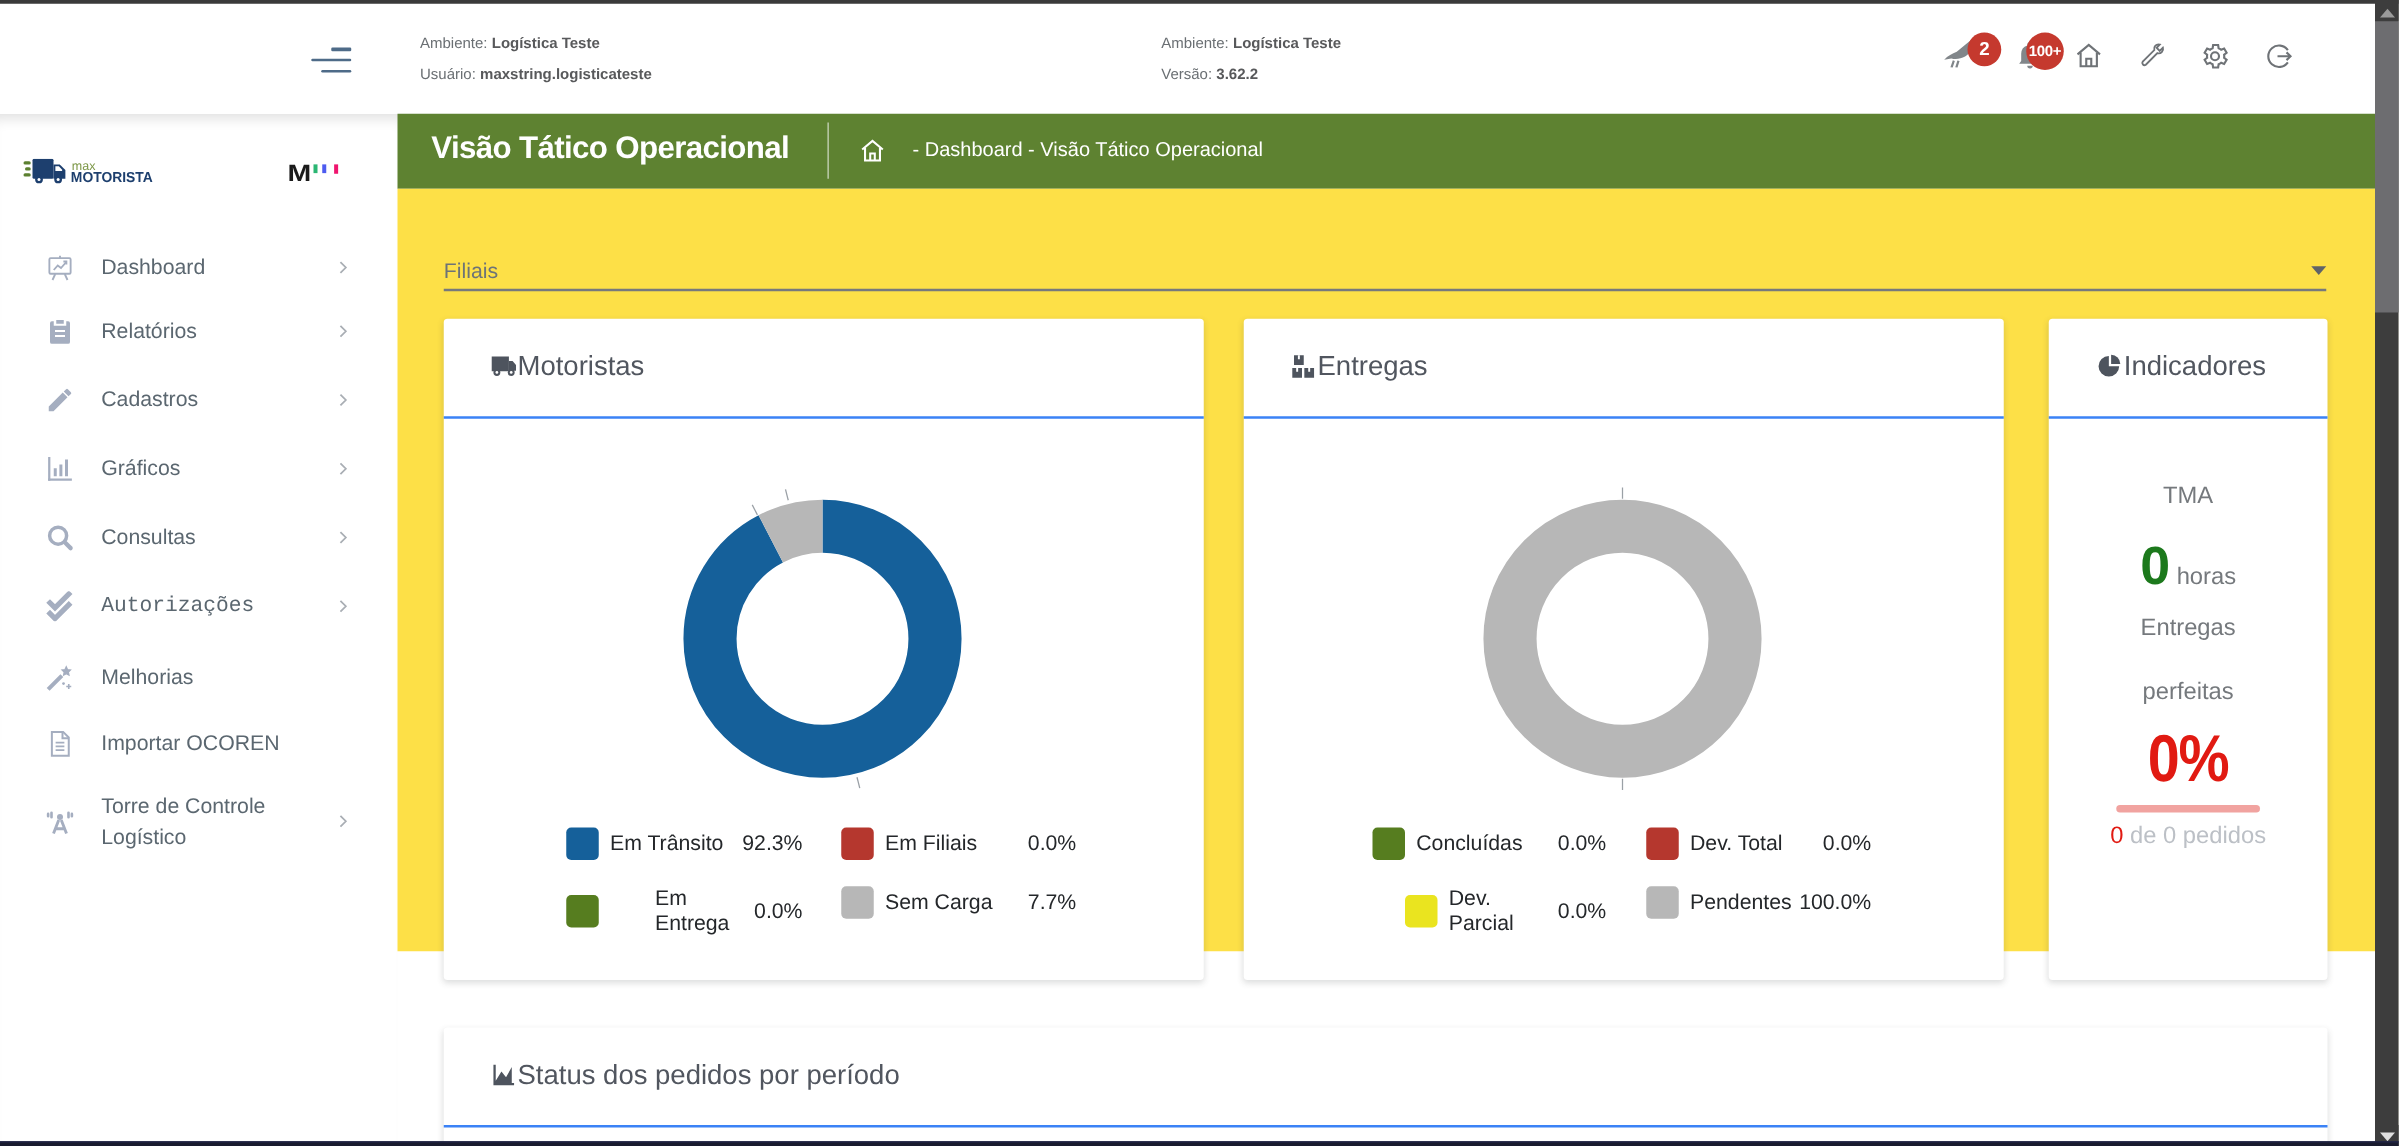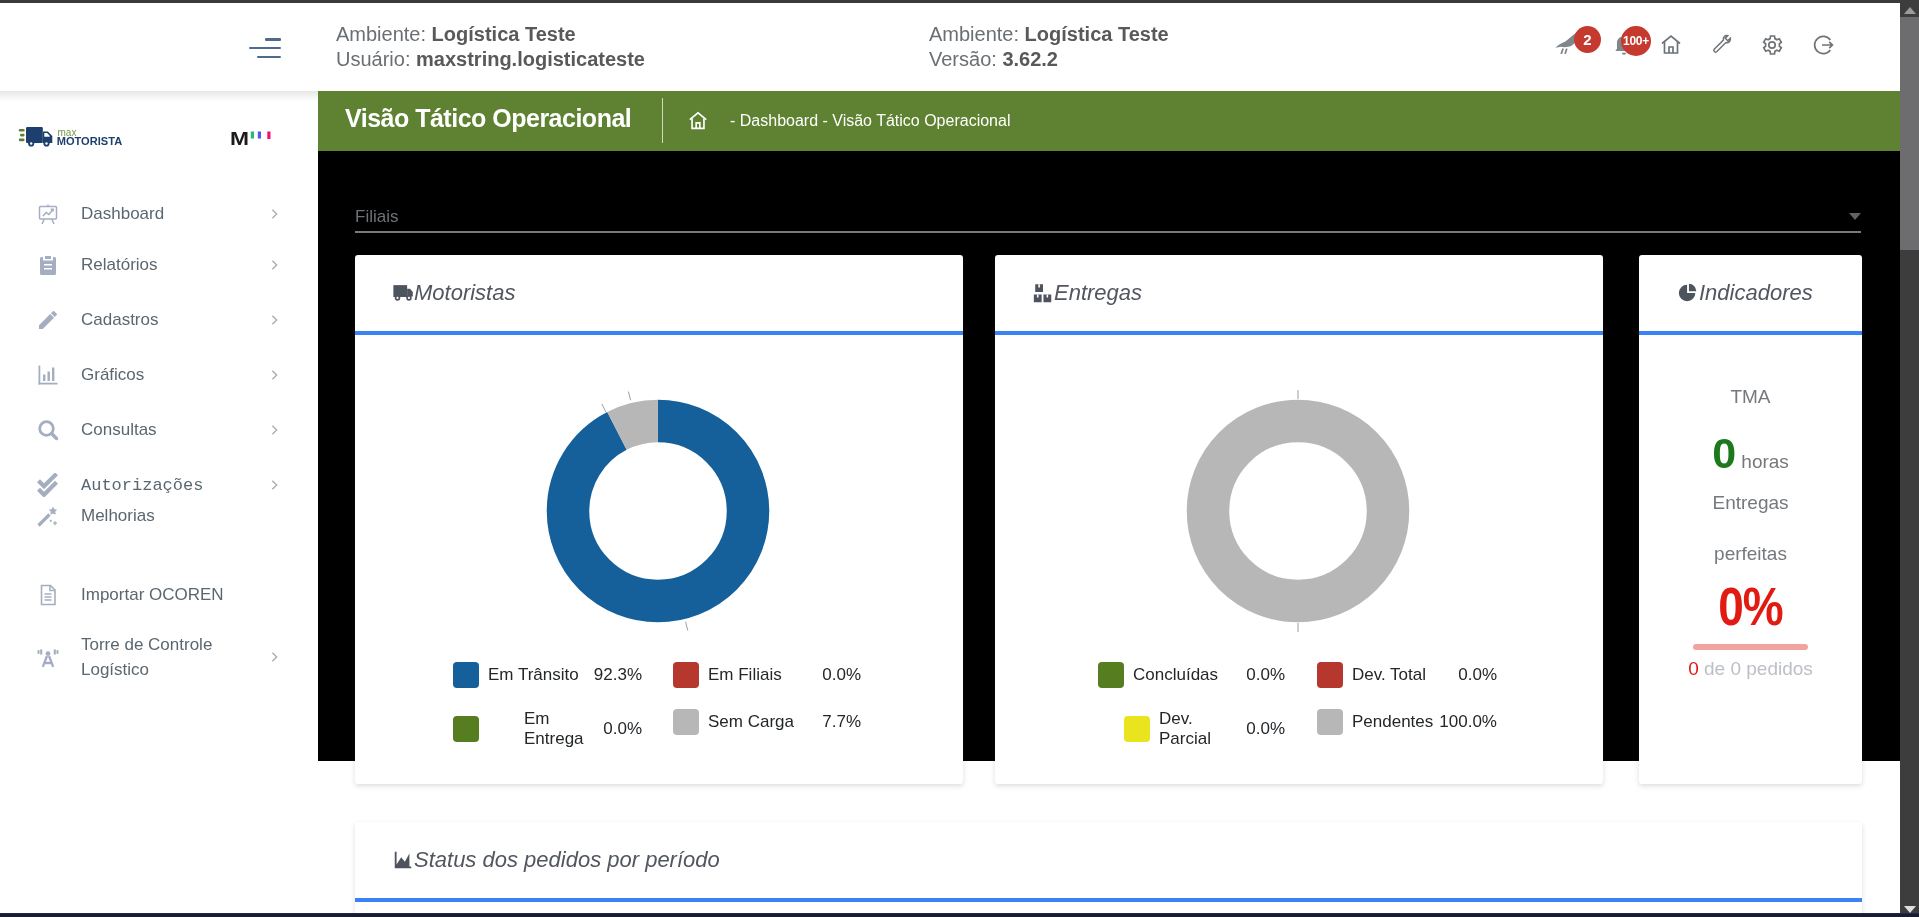--- a/index.html
+++ b/index.html
@@ -16,21 +16,21 @@
 
   
   #mxlogo { left:45px; top:20px; width:190px; height:52px; }
   .tick { position:absolute; width:3.5px; height:10px; top:13px; border-radius:1px; }
 
   
   #burger { left:249px; top:36px; width:32px; height:22px; }
   #burger div { position:absolute; right:0; background:#4e6b88; border-radius:1px; }
 
   
-  .envblock { font-size:20px; color:#6a6f73; line-height:25px; }
+  .envblock { font-size:12px; color:#6a6f73; line-height:25px; }
   .envblock b { color:#58595b; font-weight:700; }
   #env1 { left:336px; top:22px; }
   #env2 { left:929px; top:22px; }
 
   
   .hicon { position:absolute; top:33px; width:24px; height:24px; color:#6f7377; }
   .badge { position:absolute; background:#c5392e; color:#fff; border-radius:50%; font-weight:700; display:flex; align-items:center; justify-content:center; }
 
   
   #sidebar { left:0; top:91px; width:318px; height:822px; background:#ffffff; box-shadow:inset 0 12px 10px -8px rgba(0,0,0,0.12); }
@@ -43,30 +43,30 @@
   .mitem .mi-ch { position:absolute; left:268px; top:50%; transform:translateY(-50%); width:13px; height:13px; color:#a9aeb4; }
 
   
   #greenbar { left:318px; top:91px; width:1582px; height:60px; background:#5e8231; color:#fff; }
   #gtitle { position:absolute; left:27px; top:13px; font-size:25px; font-weight:700; letter-spacing:-0.5px; }
   #gsep { position:absolute; left:344px; top:7px; width:1px; height:45px; background:rgba(255,255,255,0.7); }
   #ghome { position:absolute; left:369px; top:19px; width:22px; height:22px; }
   #gcrumb { position:absolute; left:412px; top:21px; font-size:16px; }
 
   
-  #content { left:318px; top:151px; width:1582px; height:610px; background:#000000; }
+  #content { left:318px; top:151px; width:1582px; height:610px; background:#fde047; }
 
   
   #filiais { position:absolute; left:37px; top:55px; width:1506px; height:30px; }
   #filiais .lab { position:absolute; left:0; top:1px; font-size:17px; color:#6d7377; }
   #filiais .line { position:absolute; left:0; top:25px; width:1506px; height:2px; background:#77797c; }
   #filiais .arr { position:absolute; right:0px; top:7px; width:0; height:0; border-left:6px solid transparent; border-right:6px solid transparent; border-top:7px solid #5f6368; }
 
   .card { position:absolute; background:#fff; border-radius:3px; box-shadow:0 2px 5px rgba(60,64,67,0.18); }
-  .chead { position:absolute; left:0; top:0; right:0; height:80px; border-bottom:4px solid #3b82f6;font-style:italic; }
+  .chead { position:absolute; left:0; top:0; right:0; height:80px; border-bottom:2px solid #3b82f6; }
   .chead .ct { position:absolute; left:37px; top:25px; font-size:22px; color:#51565f; display:flex; align-items:center; }
   .chead svg { width:22px; height:22px; color:#4e545e; flex:0 0 auto; }
 
   #cardMot { left:37px; top:104px; width:608px; height:529px; }
   #cardEnt { left:677px; top:104px; width:608px; height:529px; }
   #cardInd { left:1321px; top:104px; width:223px; height:529px; }
   #cardSta { left:37px; top:671px; width:1507px; height:242px; }
 
   .legend { position:absolute; font-size:17px; color:#24272a; }
   .lrow { position:absolute; display:flex; align-items:center; }
@@ -228,21 +228,21 @@
       <div class="mitem" style="top:366px;font-family:Liberation Mono, monospace;">
         <svg class="mi-ic" viewBox="0 0 24 24" fill="none" stroke="currentColor" stroke-width="4.2">
             <path d="M2.5 7.8 8 13.3 20.5 0.8"></path>
             <path d="M2.5 16.3 8 21.8 20.5 9.3"></path>
           </svg>
         <div class="mi-tx">Autorizações</div>
         <svg class="mi-ch" viewBox="0 0 12 12" fill="none" stroke="currentColor" stroke-width="1.3">
             <path d="M4 2l4 4-4 4"></path>
           </svg>
       </div>
-      <div class="mitem" style="top:397px;padding-left:12px;">
+      <div class="mitem" style="top:423px;padding-left:12px;">
         <svg class="mi-ic" viewBox="0 0 24 24" fill="none" stroke="currentColor">
             <path d="M2.5 21.5 13.5 10.5" stroke-width="3.2"></path>
             <path d="M17 3.5l1 2.2 2.4.3-1.7 1.7.5 2.4-2.2-1.2-2.1 1.2.4-2.4-1.7-1.7 2.4-.3z" fill="currentColor" stroke-width="1"></path>
             <circle cx="14.8" cy="16.8" r="1.1" fill="currentColor" stroke="none"></circle>
             <path d="M19 17.2v4M17 19.2h4" stroke-width="1.3"></path>
           </svg>
         <div class="mi-tx">Melhorias</div>
       </div>
       <div class="mitem" style="top:476px;">
         <svg class="mi-ic" viewBox="0 0 24 24" fill="none" stroke="currentColor" stroke-width="1.6">

